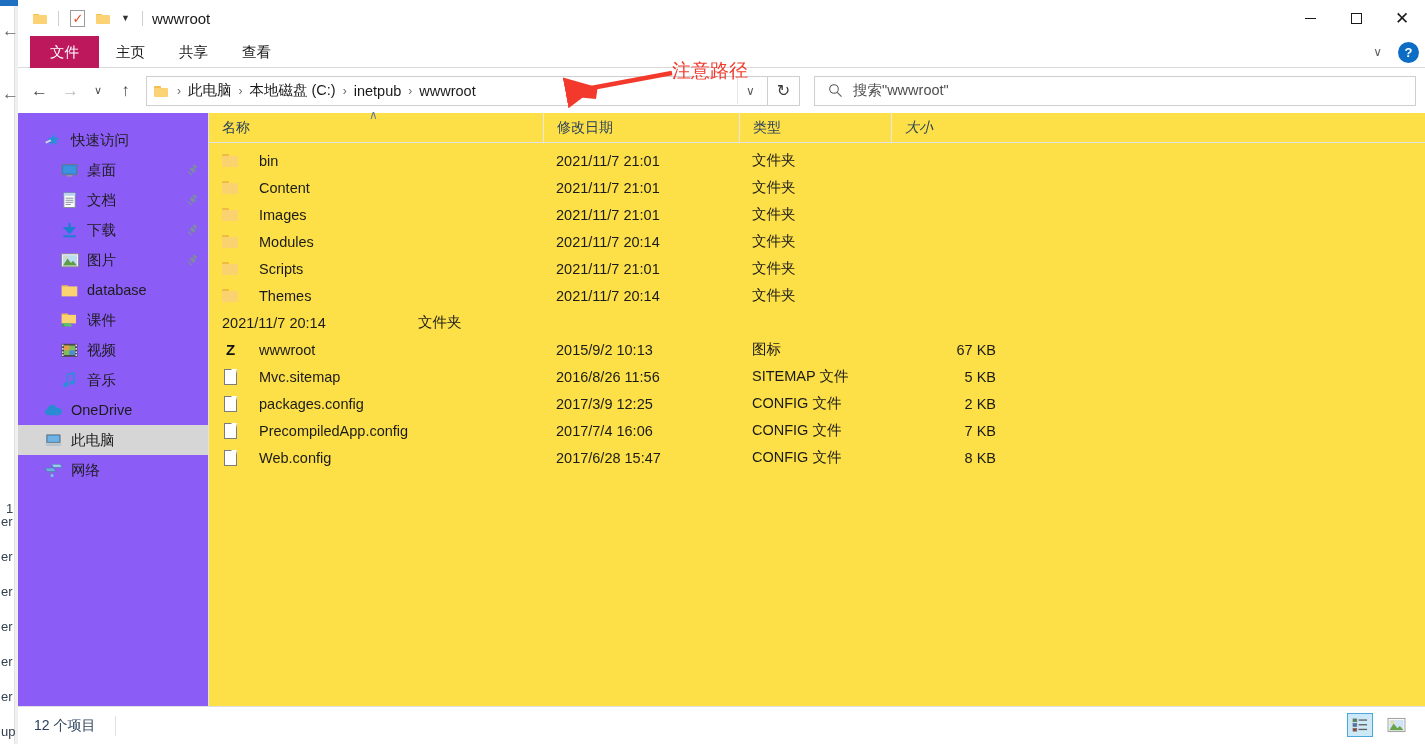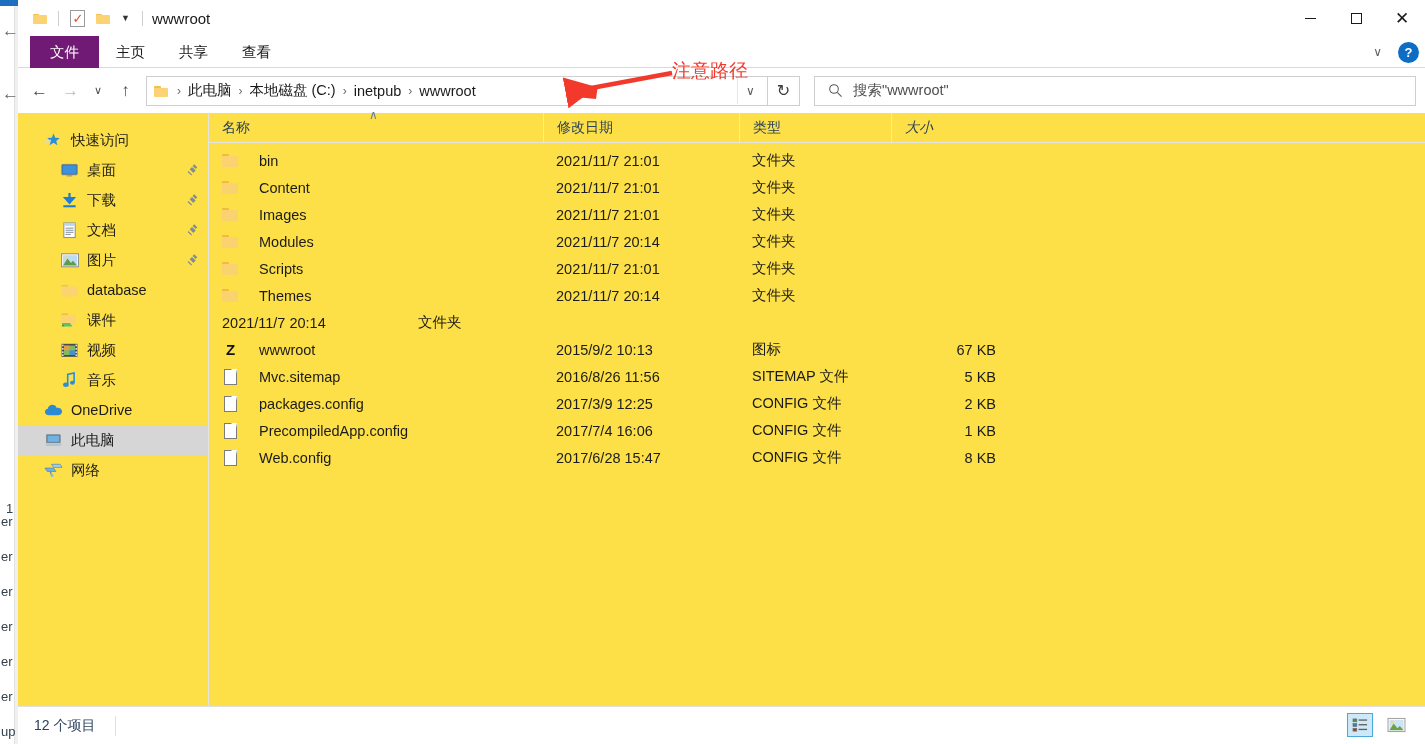--- a/index.html
+++ b/index.html
@@ -107,21 +107,21 @@
   
   .ribbon {
     height: 32px; flex: 0 0 32px; display: flex; align-items: stretch;
     position: relative; border-bottom: 1px solid #dadada; background: #fff;
   }
   .tab {
     display: flex; align-items: center; padding: 0 17px;
     font-size: 14.5px; color: #1a1a1a; cursor: default; height: 32px;
   }
   .tab.file {
-    background: #701a75; color: #ffffff; padding: 0 20px;
+    background: #be185d; color: #ffffff; padding: 0 20px;
     margin-left: 12px;
   }
   .ribbon-right {
     position: absolute; right: 6px; top: 0; height: 32px;
     display: flex; align-items: center; gap: 8px;
   }
   .ribbon-caret { font-size: 12px; color: #5f5f5f; padding: 0 8px; }
   .help-btn {
     width: 21px; height: 21px; border-radius: 50%; background: #0d6cc4;
     color: #fff; font-size: 13px; font-weight: bold;
@@ -170,21 +170,21 @@
     width: 16px; height: 16px; margin-right: 10px; display: flex;
     align-items: center; justify-content: center;
   }
   .search-ph { font-size: 14.5px; color: #4e4e4e; }
 
   
   .body-area { flex: 1 1 auto; display: flex; min-height: 0; }
 
   
   .sidebar {
-    width: 191px; flex: 0 0 191px; background: #fde047;
+    width: 191px; flex: 0 0 191px; background: #8b5cf6;
     border-right: 1px solid #e3e3e3; padding-top: 12px; overflow: hidden;
   }
   .nav-item {
     height: 30px; display: flex; align-items: center; position: relative;
     cursor: default; padding-right: 8px;
   }
   .nav-item.lvl0 { padding-left: 26px; }
   .nav-item.lvl1 { padding-left: 42px; }
   .nav-item.selected { background: #d6d6d6; }
   .nav-icon {
@@ -406,46 +406,46 @@
           <span class="pin"><svg width="13" height="13" viewBox="0 0 14 14">
               <g fill="#7d8d9c">
                 <rect x="7.3" y="1.6" width="4.6" height="2.6" transform="rotate(45 9.6 2.9)"></rect>
                 <rect x="4.4" y="4.6" width="5.6" height="3.6" transform="rotate(45 7.2 6.4)"></rect>
                 <rect x="1.4" y="9.4" width="5.6" height="1.3" transform="rotate(45 4.2 10)"></rect>
               </g>
             </svg></span>
         </div>
         <div class="nav-item lvl1">
           <span class="nav-icon">
-            <svg width="17" height="17" viewBox="0 0 18 18">
-              <path d="M9 1 L9 9.5 M9 11.5 L4.6 6.5 L13.4 6.5 Z" stroke="#1e7fd2" stroke-width="2.4" fill="#1e7fd2"></path>
-              <rect x="2.5" y="14" width="13" height="2.2" fill="#1e7fd2"></rect>
-            </svg>
-          </span>
-          <span class="nav-label">下载</span>
+            <svg width="16" height="17" viewBox="0 0 16 18">
+              <rect x="1.5" y="1" width="12" height="15.5" fill="#fff" stroke="#7c8a99" stroke-width="1"></rect>
+              <rect x="1.5" y="1" width="12" height="3" fill="#b8d4ec"></rect>
+              <rect x="3.3" y="6" width="8.4" height="1" fill="#7c8a99"></rect>
+              <rect x="3.3" y="8.2" width="8.4" height="1" fill="#7c8a99"></rect>
+              <rect x="3.3" y="10.4" width="8.4" height="1" fill="#7c8a99"></rect>
+              <rect x="3.3" y="12.6" width="5.5" height="1" fill="#7c8a99"></rect>
+            </svg>
+          </span>
+          <span class="nav-label">文档</span>
           <span class="pin"><svg width="13" height="13" viewBox="0 0 14 14">
               <g fill="#7d8d9c">
                 <rect x="7.3" y="1.6" width="4.6" height="2.6" transform="rotate(45 9.6 2.9)"></rect>
                 <rect x="4.4" y="4.6" width="5.6" height="3.6" transform="rotate(45 7.2 6.4)"></rect>
                 <rect x="1.4" y="9.4" width="5.6" height="1.3" transform="rotate(45 4.2 10)"></rect>
               </g>
             </svg></span>
         </div>
         <div class="nav-item lvl1">
           <span class="nav-icon">
-            <svg width="16" height="17" viewBox="0 0 16 18">
-              <rect x="1.5" y="1" width="12" height="15.5" fill="#fff" stroke="#7c8a99" stroke-width="1"></rect>
-              <rect x="1.5" y="1" width="12" height="3" fill="#b8d4ec"></rect>
-              <rect x="3.3" y="6" width="8.4" height="1" fill="#7c8a99"></rect>
-              <rect x="3.3" y="8.2" width="8.4" height="1" fill="#7c8a99"></rect>
-              <rect x="3.3" y="10.4" width="8.4" height="1" fill="#7c8a99"></rect>
-              <rect x="3.3" y="12.6" width="5.5" height="1" fill="#7c8a99"></rect>
-            </svg>
-          </span>
-          <span class="nav-label">文档</span>
+            <svg width="17" height="17" viewBox="0 0 18 18">
+              <path d="M9 1 L9 9.5 M9 11.5 L4.6 6.5 L13.4 6.5 Z" stroke="#1e7fd2" stroke-width="2.4" fill="#1e7fd2"></path>
+              <rect x="2.5" y="14" width="13" height="2.2" fill="#1e7fd2"></rect>
+            </svg>
+          </span>
+          <span class="nav-label">下载</span>
           <span class="pin"><svg width="13" height="13" viewBox="0 0 14 14">
               <g fill="#7d8d9c">
                 <rect x="7.3" y="1.6" width="4.6" height="2.6" transform="rotate(45 9.6 2.9)"></rect>
                 <rect x="4.4" y="4.6" width="5.6" height="3.6" transform="rotate(45 7.2 6.4)"></rect>
                 <rect x="1.4" y="9.4" width="5.6" height="1.3" transform="rotate(45 4.2 10)"></rect>
               </g>
             </svg></span>
         </div>
         <div class="nav-item lvl1">
           <span class="nav-icon">
@@ -662,21 +662,21 @@
           </div>
           <div class="row">
             <div class="cell cell-name">
               <span class="ficon">
                 <span class="doc-glyph"></span>
               </span>
               <span class="fname">PrecompiledApp.config</span>
             </div>
             <div class="cell cell-date">2017/7/4 16:06</div>
             <div class="cell cell-type">CONFIG 文件</div>
-            <div class="cell cell-size">1 KB</div>
+            <div class="cell cell-size">7 KB</div>
           </div>
           <div class="row">
             <div class="cell cell-name">
               <span class="ficon">
                 <span class="doc-glyph"></span>
               </span>
               <span class="fname">Web.config</span>
             </div>
             <div class="cell cell-date">2017/6/28 15:47</div>
             <div class="cell cell-type">CONFIG 文件</div>

